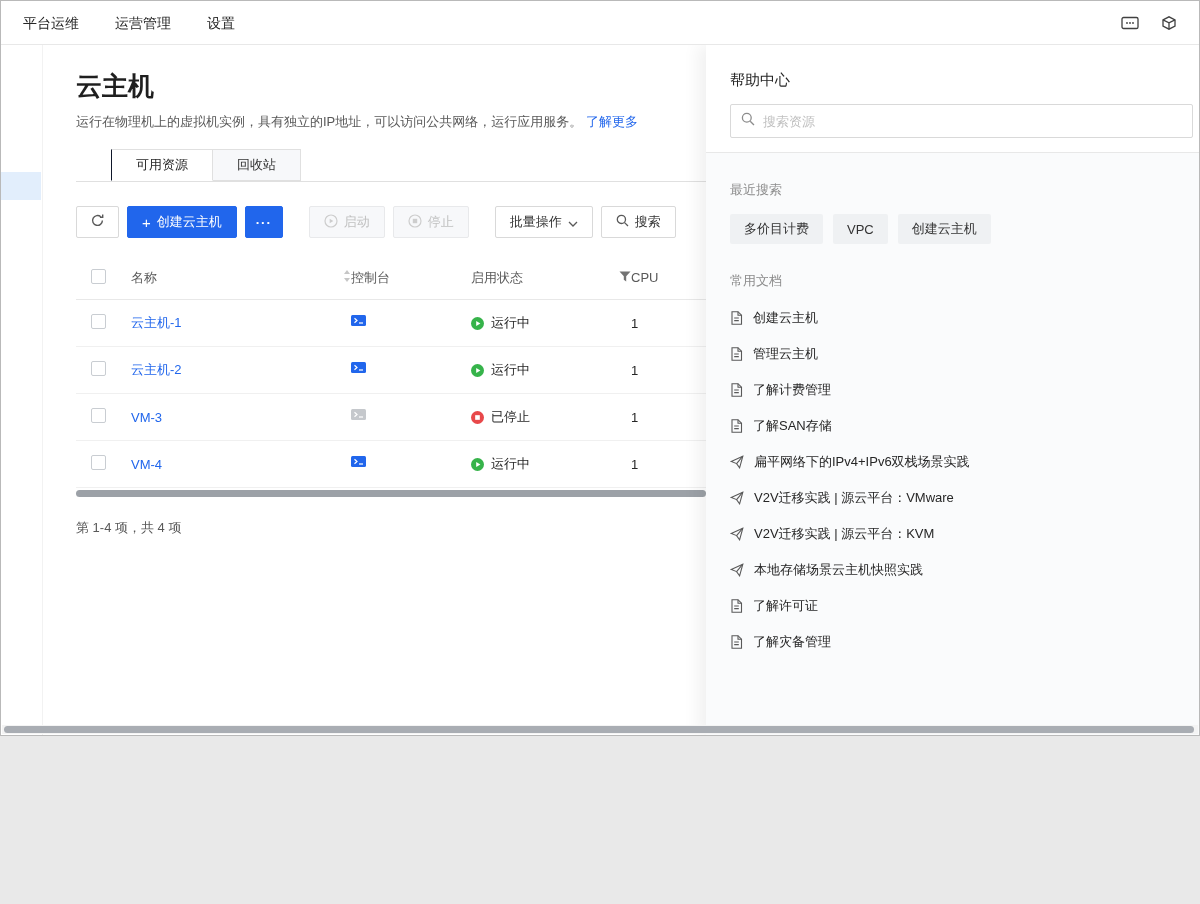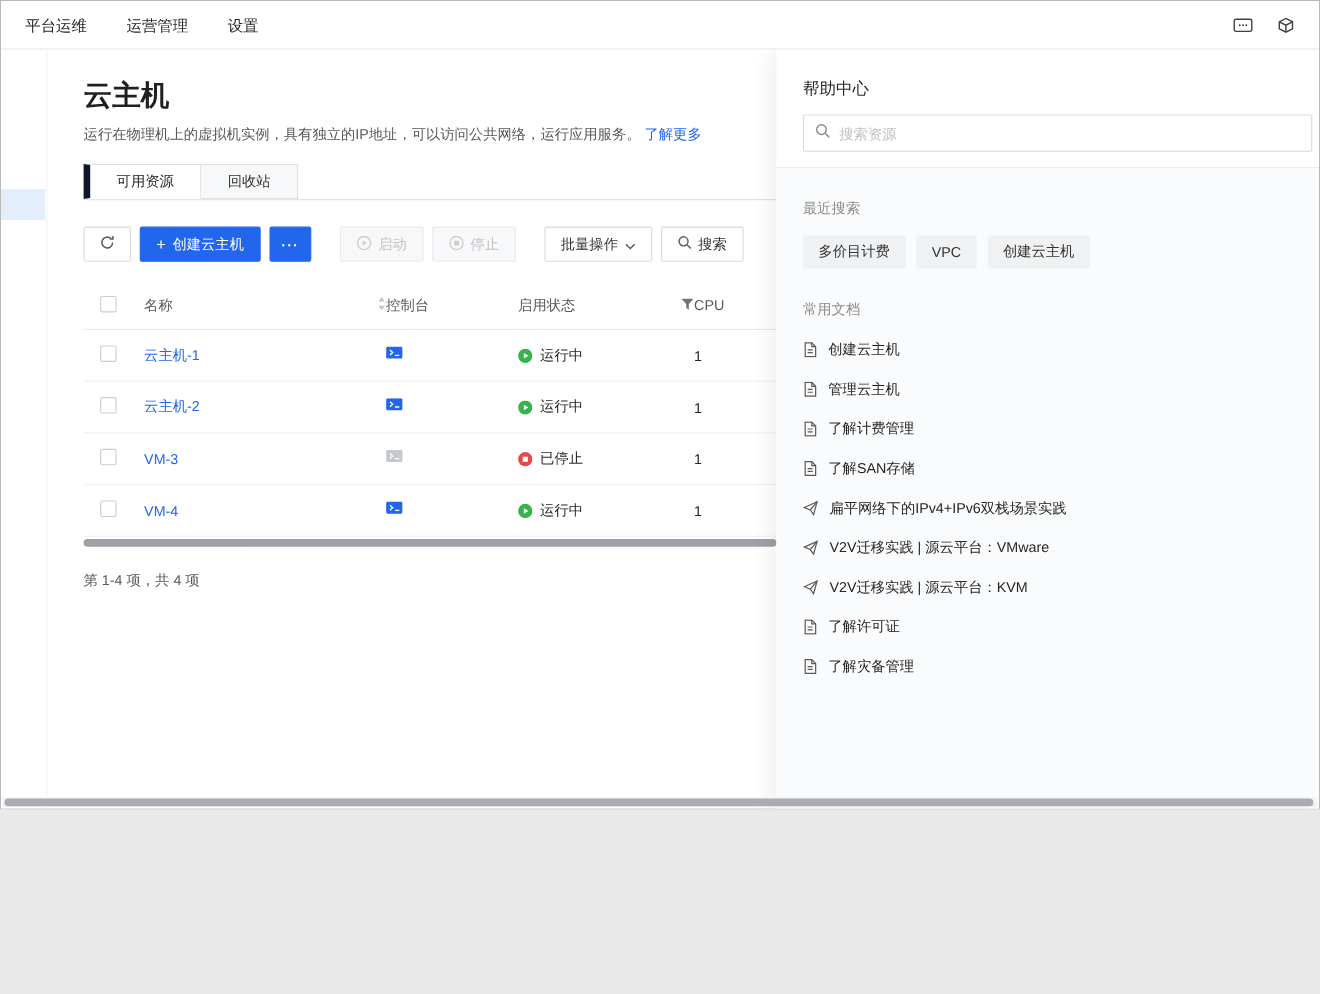--- a/index.html
+++ b/index.html
@@ -25,21 +25,21 @@
   
   .main { position:absolute; left:42px; top:44px; right:0; bottom:0;
           padding:24px 0 0 33px; overflow:hidden; z-index:1; background:#fff; }
   .page-title { font-size:26px; font-weight:600; color:#1f1f1f; line-height:34px; }
   .page-desc { margin-top:10px; font-size:13px; color:#595959; }
   .page-desc .link { color:#2166ec; text-decoration:none; cursor:pointer; }
 
   .tabs { margin-top:18px; display:flex; width:630px; border-bottom:1px solid #e0e0e0; }
   .tab { height:32px; line-height:30px; padding:0 24px; font-size:13px; color:#333;
          background:#f7f8fa; border:1px solid #e0e0e0; border-left:none; cursor:pointer; }
-  .tab:first-child { border-left:6px solid #0f172a; }
+  .tab:first-child { border-left:1px solid #0f172a;margin-left:35px; }
   .tab.active { background:#fff; border-bottom:1px solid #fff; margin-bottom:-1px; color:#262626; }
 
   .toolbar { margin-top:24px; display:flex; align-items:center; gap:8px; }
   .btn { height:32px; padding:0 14px; display:inline-flex; align-items:center; gap:6px;
          border:1px solid #d9d9d9; background:#fff; border-radius:2px; font-size:13px;
          color:#333; cursor:pointer; white-space:nowrap; }
   .btn-icononly { padding:0 13px; }
   .btn-primary { background:#2166ec; border-color:#2166ec; color:#fff; }
   .btn-primary .plus { font-size:15px; line-height:1; }
   .btn-more { background:#2166ec; border-color:#2166ec; color:#fff; font-weight:bold;
@@ -406,20 +406,29 @@
           <span class="doc-icon">
               <svg width="14" height="14" viewBox="0 0 14 14">
                 <path d="M1.2 6.4L12.8 1.2 9.6 12.8 6.6 8.6z" fill="none" stroke="currentColor" stroke-width="1.1"></path>
                 <path d="M6.6 8.6L12.8 1.2" fill="none" stroke="currentColor" stroke-width="1.1"></path>
               </svg>
             </span>
           <span>V2V迁移实践 | 源云平台：KVM</span>
         </li>
         <li class="doc-item">
           <span class="doc-icon">
+              <svg width="14" height="14" viewBox="0 0 14 14">
+                <path d="M1.2 6.4L12.8 1.2 9.6 12.8 6.6 8.6z" fill="none" stroke="currentColor" stroke-width="1.1"></path>
+                <path d="M6.6 8.6L12.8 1.2" fill="none" stroke="currentColor" stroke-width="1.1"></path>
+              </svg>
+            </span>
+          <span>本地存储场景云主机快照实践</span>
+        </li>
+        <li class="doc-item">
+          <span class="doc-icon">
               <svg width="13" height="14" viewBox="0 0 13 14">
                 <path d="M2 0.7h6l3.5 3.5v9H2z" fill="none" stroke="currentColor" stroke-width="1.1"></path>
                 <path d="M8 0.7v3.5h3.5" fill="none" stroke="currentColor" stroke-width="1.1"></path>
                 <path d="M4.2 7h4.6M4.2 9.6h4.6" stroke="currentColor" stroke-width="1.1"></path>
               </svg>
             </span>
           <span>了解许可证</span>
         </li>
         <li class="doc-item">
           <span class="doc-icon">

